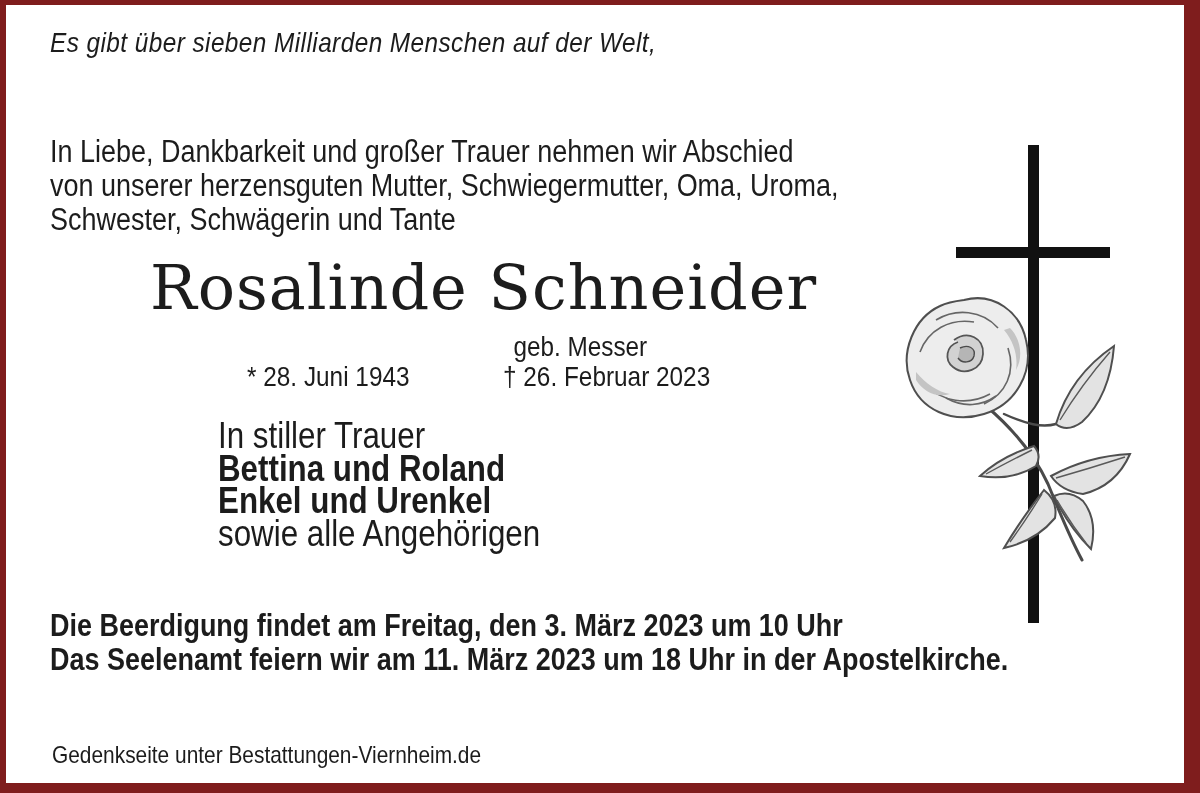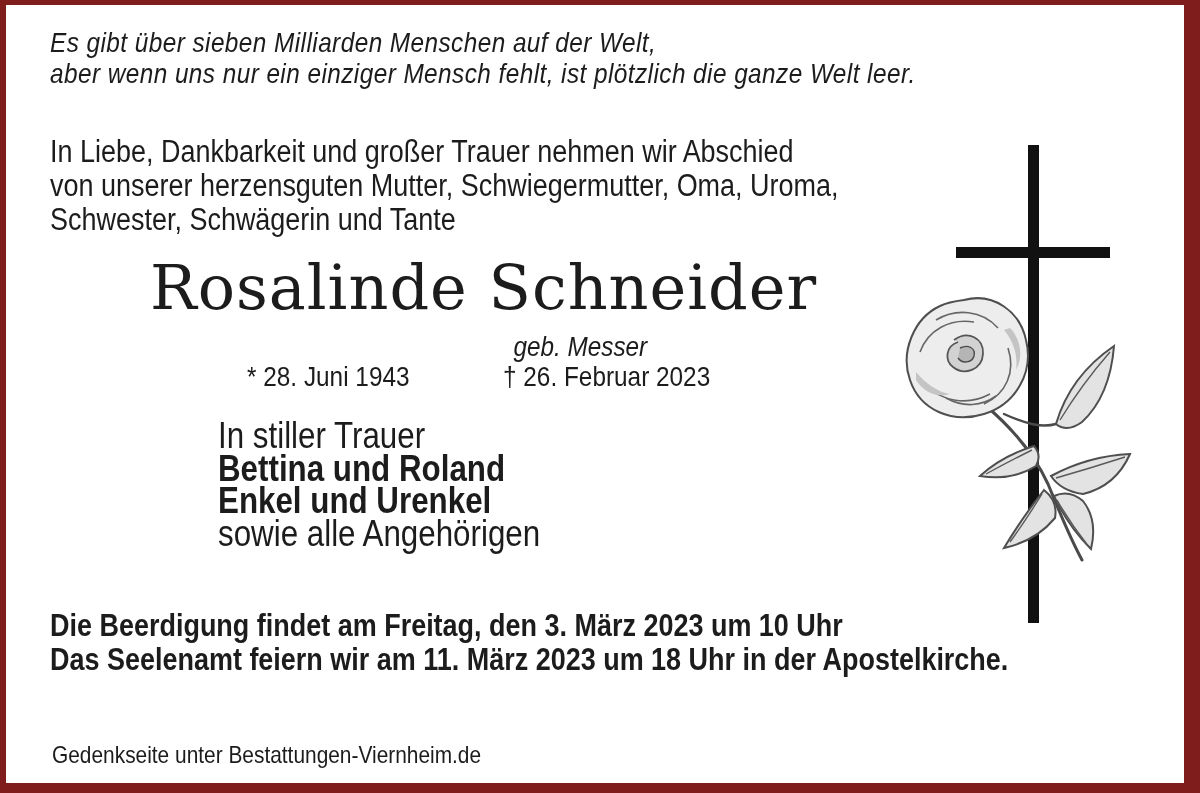--- a/index.html
+++ b/index.html
@@ -57,21 +57,20 @@
     font-size: 62px;
     font-weight: 400;
     letter-spacing: 1px;
     white-space: nowrap;
   }
   .maiden {
     left: 444px; top: 327px;
     width: 260px;
     text-align: center;
     font-size: 27px;
-    font-style: italic;
   }
   .dates {
     top: 356px;
     font-size: 28px;
   }
   .birth { left: 241px; }
   .death { left: 497px; }
   .mourners {
     left: 212px; top: 415px;
     font-size: 36px;
@@ -105,21 +104,20 @@
   .line { display: block; }
 </style>
 </head>
 <body>
 
 <div class="frame">
   <div class="card">
 
     <div class="abs quote">
       <span class="line"><span class="cond">Es gibt über sieben Milliarden Menschen auf der Welt,</span></span>
-      <span class="line"><span class="cond">aber wenn uns nur ein einziger Mensch fehlt, ist plötzlich die ganze Welt leer.</span></span>
     </div>
 
     <div class="abs intro">
       <span class="line"><span class="cond">In Liebe, Dankbarkeit und großer Trauer nehmen wir Abschied</span></span>
       <span class="line"><span class="cond">von unserer herzensguten Mutter, Schwiegermutter, Oma, Uroma,</span></span>
       <span class="line"><span class="cond">Schwester, Schwägerin und Tante</span></span>
     </div>
 
     <div class="abs name-block">Rosalinde Schneider</div>
 

